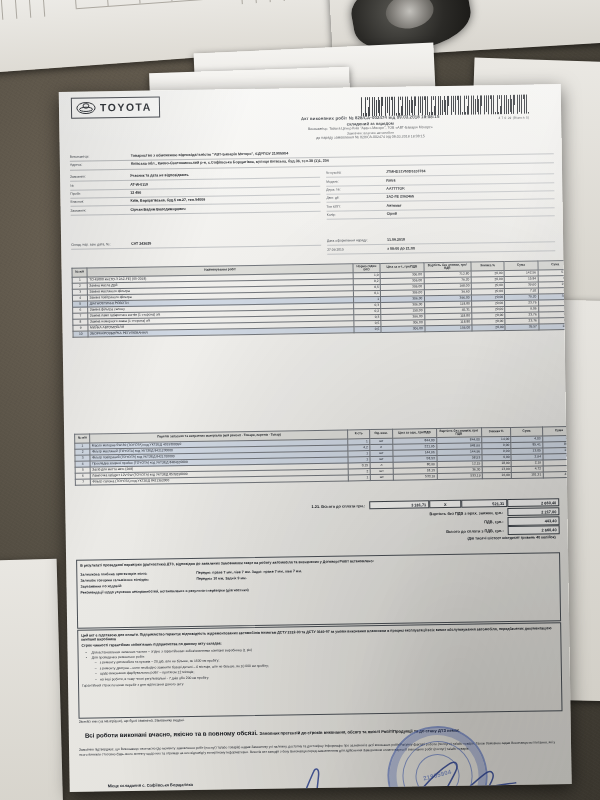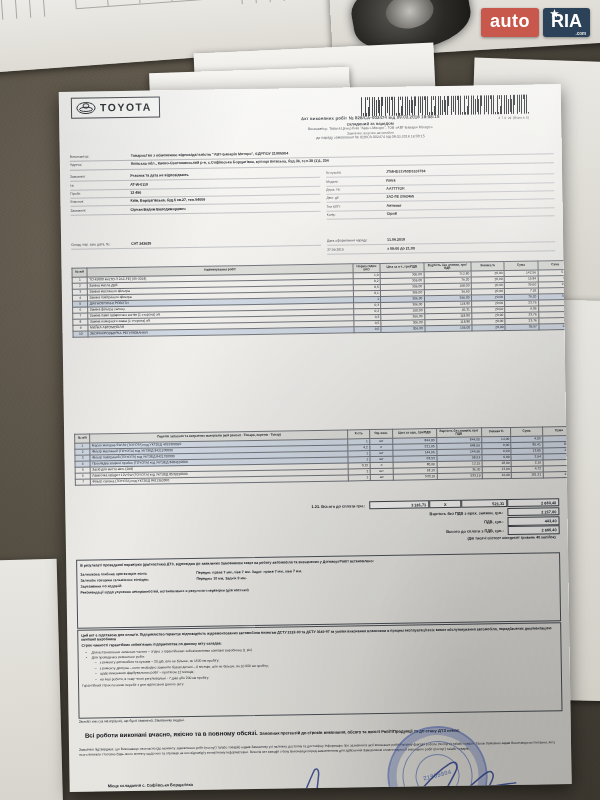--- a/index.html
+++ b/index.html
@@ -591,21 +591,13 @@
     <svg class="sig" style="left:330px;top:660px;width:130px;height:96px" viewBox="0 0 130 96">
       <path d="M8 60 C 20 44, 34 28, 50 18 C 56 14, 60 18, 56 26 C 48 42, 38 56, 34 66 C 32 72, 36 74, 42 68 C 56 54, 72 38, 86 28 C 92 24, 96 28, 92 36 C 86 48, 78 58, 74 66"></path>
       <path d="M58 48 C 76 44, 96 40, 116 38"></path>
       <path d="M74 62 C 86 74, 96 84, 104 92"></path>
     </svg>
 
     <div class="shade"></div>
     <div class="glare"></div>
   </div>
 
-  <div id="wm">
-    <div class="wm-auto">auto</div>
-    <div class="wm-ria">
-      <span class="star">★</span>
-      <span>RIA</span>
-      <span class="com">.com</span>
-    </div>
-  </div>
 </div>
 
 </body></html>

